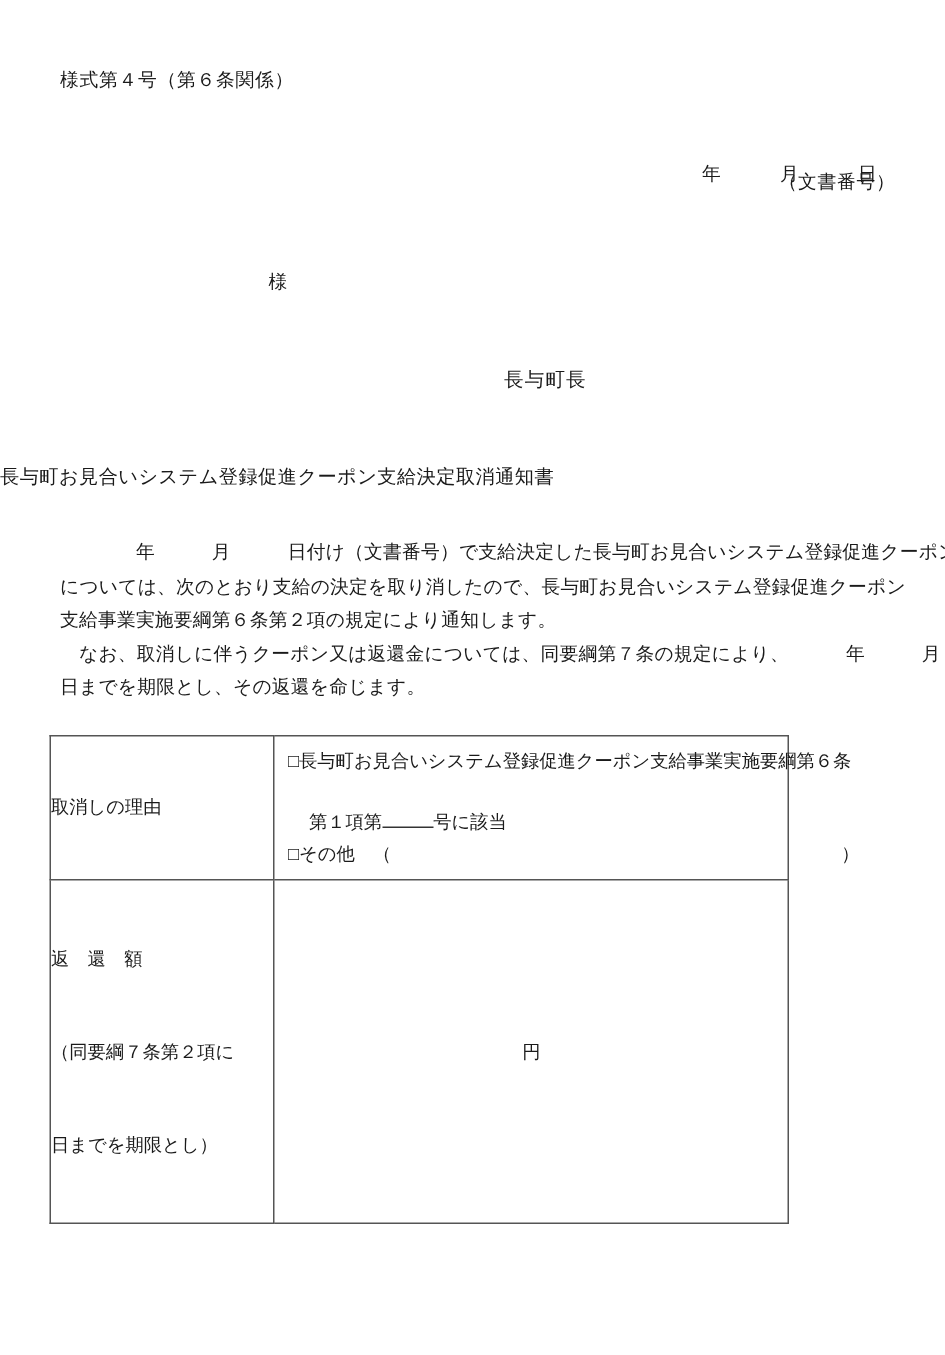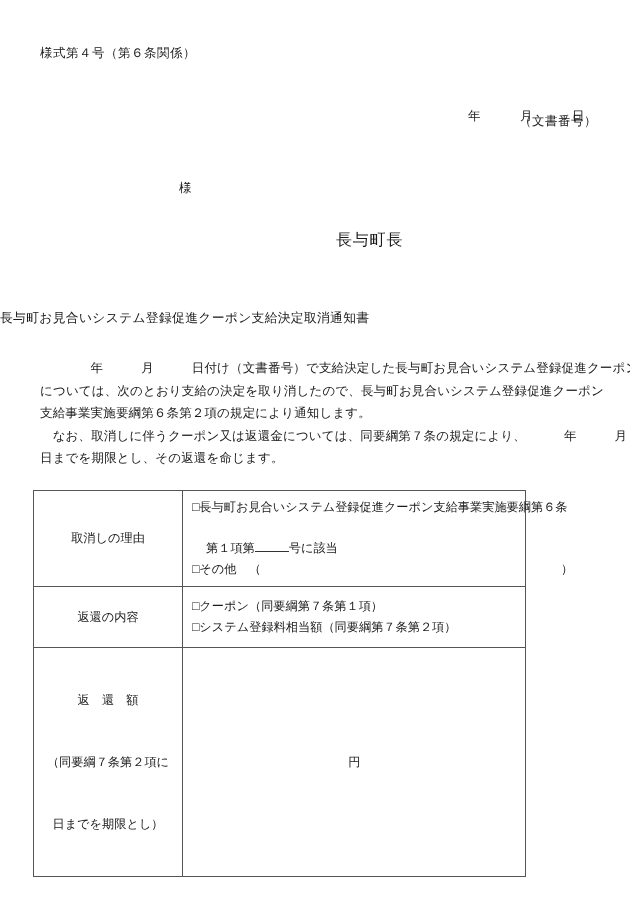--- a/index.html
+++ b/index.html
@@ -49,22 +49,22 @@
     position: absolute;
     left: 179px;
     top: 180px;
     font-size: 12.5px;
     letter-spacing: 0.5px;
     white-space: pre;
   }
   .issuer {
     position: absolute;
     left: 336px;
-    top: 230px;
-    font-size: 16px;
+    top: 244px;
+    font-size: 13px;
     letter-spacing: 0.8px;
     white-space: pre;
   }
   .doc-title {
     position: absolute;
     left: 0;
     right: 0;
     top: 310px;
     text-align: left;
     font-size: 12.8px;
@@ -93,21 +93,20 @@
   }
   .tbl td {
     border: 1px solid #555;
     font-size: 12.2px;
     line-height: 21px;
     vertical-align: middle;
     padding: 0;
   }
   .tbl td.label {
     width: 148px;
-    text-align: center;
     white-space: pre;
   }
   .tbl td.value {
     padding: 6px 8px 6px 9px;
   }
   .row1 .value { height: 82px; vertical-align: middle; }
   .row2 .value { height: 48px; vertical-align: middle; }
   .row3 .value { height: 54px; text-align: center; vertical-align: middle; }
   .opt-line {
     white-space: pre;
@@ -170,27 +169,20 @@
   <table class="tbl">
     <tbody>
         <tr class="row1">
       <td class="label">取消しの理由</td>
       <td class="value">
         <div class="opt-line cb"><span>□長与町お見合いシステム登録促進クーポン支給事業実施要綱第６条</span></div>
         <div class="opt-sub cb"><span>第１項第</span><span class="blank-u"></span><span>号に該当</span></div>
         <div class="opt-line cb"><span>□その他　（</span><span class="paren-fill"></span><span>）</span></div>
       </td>
     </tr>
-    <tr class="row2">
-      <td class="label">返還の内容</td>
-      <td class="value">
-        <div class="opt-line cb">□クーポン（同要綱第７条第１項）</div>
-        <div class="opt-line cb">□システム登録料相当額（同要綱第７条第２項）</div>
-      </td>
-    </tr>
     <tr class="row3">
       <td class="label">
         <span class="label-multi">返　還　額</span>
         <span class="label-multi">（同要綱７条第２項に</span>
         <span class="label-multi">日までを期限とし）</span>
       </td>
       <td class="value">
         <span class="yen">円</span>
       </td>
     </tr>

